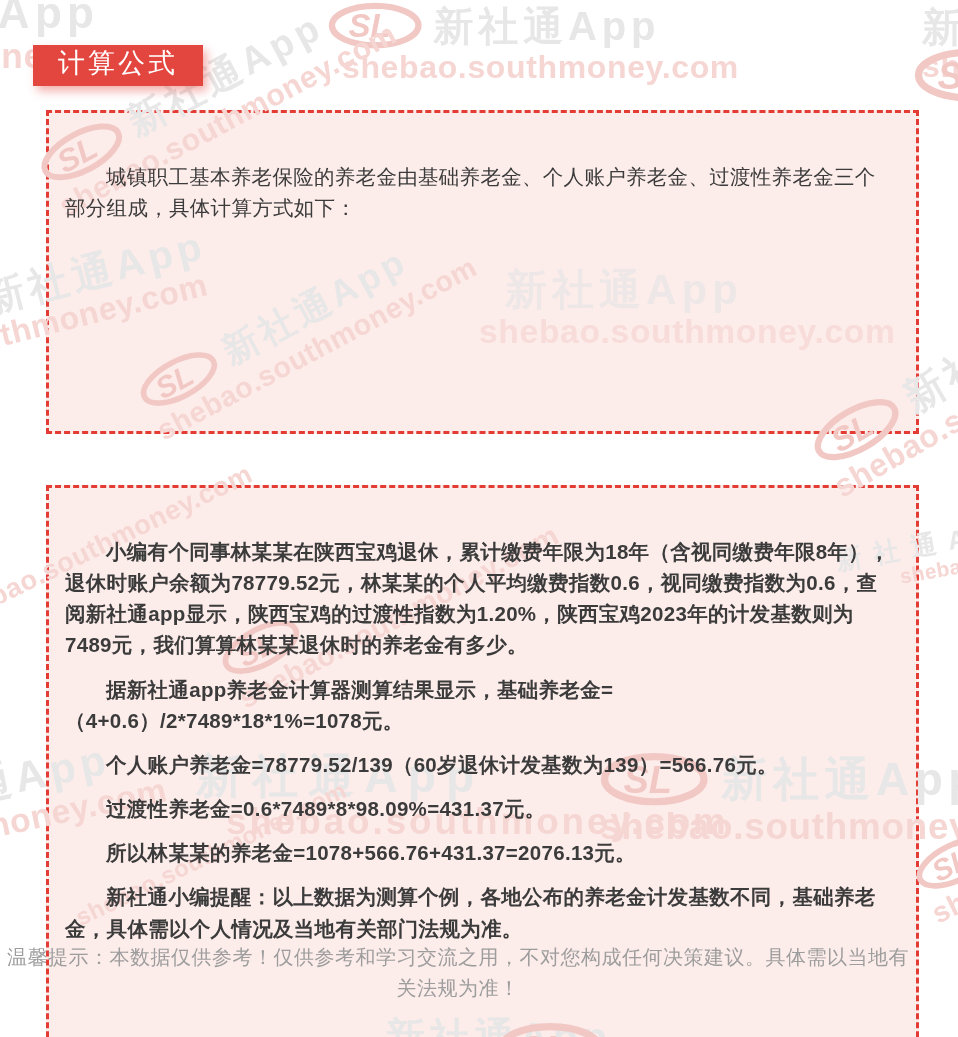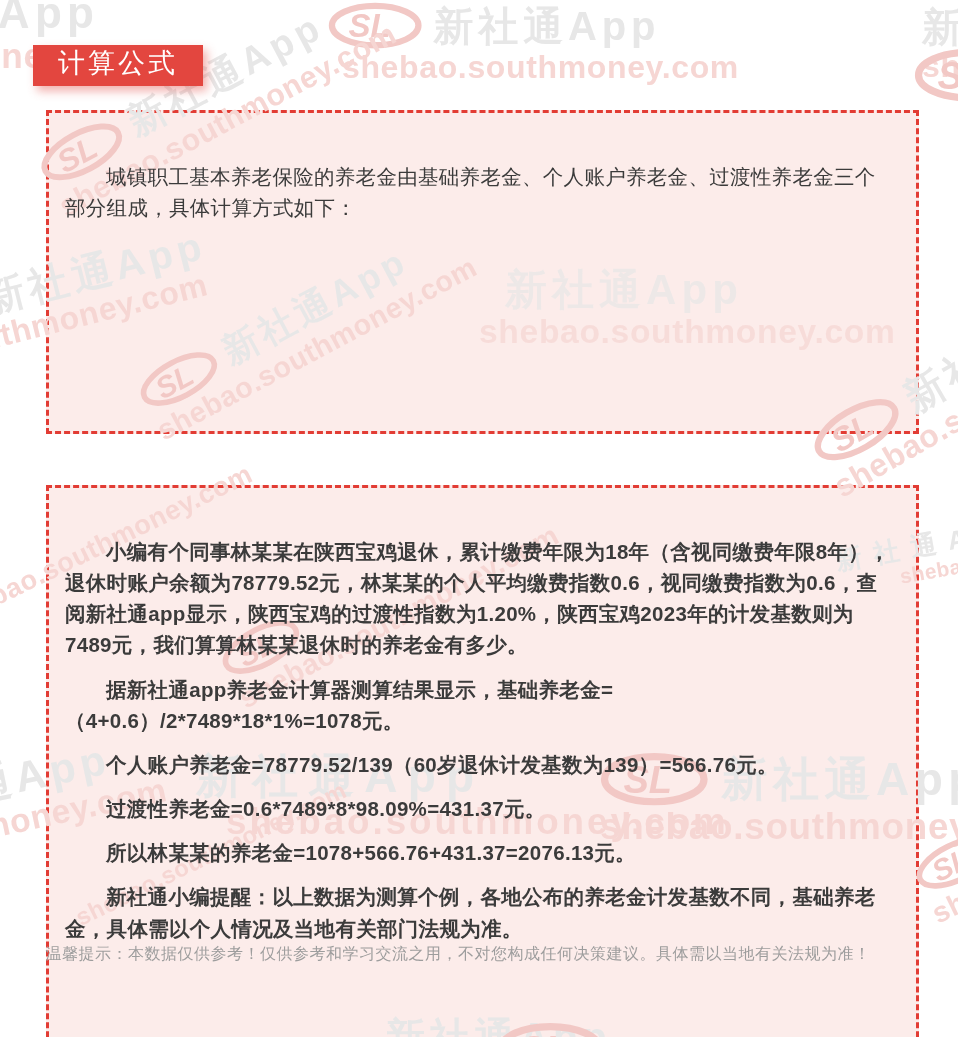--- a/index.html
+++ b/index.html
@@ -36,21 +36,21 @@
   .panel2{top:458px;height:579px;font-weight:bold;}
   .panel p{
     position:relative;z-index:3;margin:0 0 13px 0;
     font-size:20.5px;line-height:1.52;color:#3b3b3b;text-indent:2em;
     letter-spacing:0.3px;
   }
 
   
   .footer{
     position:absolute;left:0;top:942px;width:916px;z-index:3;
-    text-align:center;font-size:16px;line-height:1.55;color:#9d9d9d;letter-spacing:0.5px;
+    text-align:center;font-size:20px;line-height:1.55;color:#9d9d9d;letter-spacing:0.5px;
   }
 </style>
 </head>
 <body>
 
 <div class="page">
 
   <div class="wm" style="left:328px;top:2px;font-size:40px;">
     <div class="wm-row">
       <svg class="wm-logo" viewBox="0 0 120 60">

